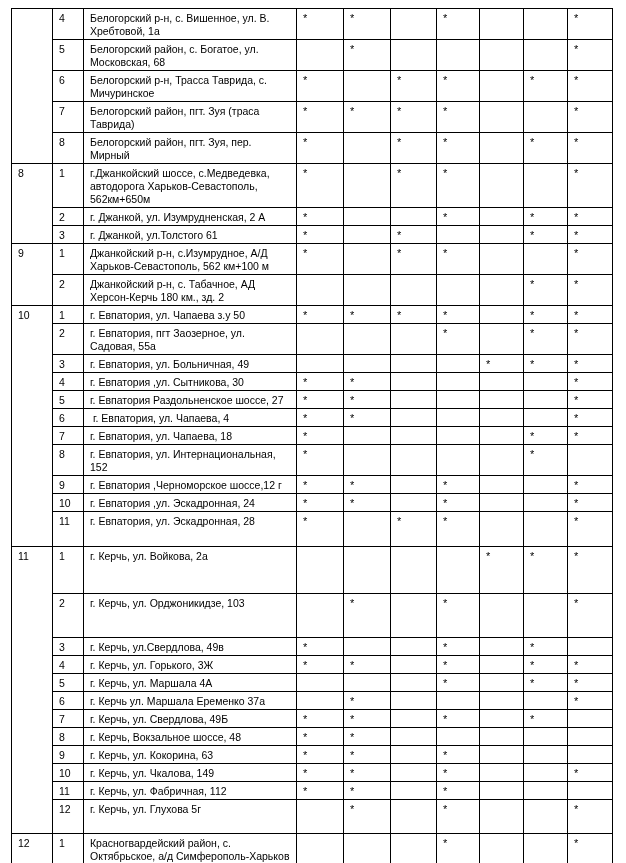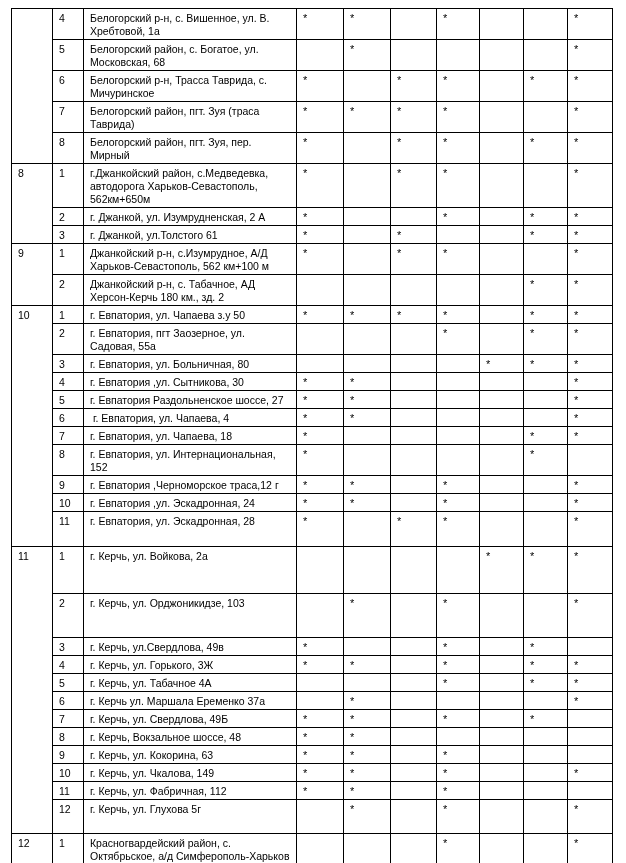--- a/index.html
+++ b/index.html
@@ -139,21 +139,21 @@
           <td class="mark">*</td>
           <td class="mark"></td>
           <td class="mark">*</td>
           <td class="mark">*</td>
         </tr>
       </tbody>
       <tbody>
         <tr data-rowid="s1-1">
           <td class="secnum" rowspan="3">8</td>
           <td class="rownum">1</td>
-          <td class="address">г.Джанкойский район, с.Медведевка, автодорога Харьков-Севастополь, 562км+650м</td>
+          <td class="address">г.Джанкойский шоссе, с.Медведевка, автодорога Харьков-Севастополь, 562км+650м</td>
           <td class="mark">*</td>
           <td class="mark"></td>
           <td class="mark">*</td>
           <td class="mark">*</td>
           <td class="mark"></td>
           <td class="mark"></td>
           <td class="mark">*</td>
         </tr>
         <tr data-rowid="s1-2">
           <td class="rownum">2</td>
@@ -222,21 +222,21 @@
           <td class="mark"></td>
           <td class="mark"></td>
           <td class="mark"></td>
           <td class="mark">*</td>
           <td class="mark"></td>
           <td class="mark">*</td>
           <td class="mark">*</td>
         </tr>
         <tr data-rowid="s3-3">
           <td class="rownum">3</td>
-          <td class="address">г. Евпатория, ул. Больничная, 80</td>
+          <td class="address">г. Евпатория, ул. Больничная, 49</td>
           <td class="mark"></td>
           <td class="mark"></td>
           <td class="mark"></td>
           <td class="mark"></td>
           <td class="mark">*</td>
           <td class="mark">*</td>
           <td class="mark">*</td>
         </tr>
         <tr data-rowid="s3-4">
           <td class="rownum">4</td>
@@ -288,21 +288,21 @@
           <td class="mark">*</td>
           <td class="mark"></td>
           <td class="mark"></td>
           <td class="mark"></td>
           <td class="mark"></td>
           <td class="mark">*</td>
           <td class="mark"></td>
         </tr>
         <tr data-rowid="s3-9">
           <td class="rownum">9</td>
-          <td class="address">г. Евпатория ,Черноморское траса,12 г</td>
+          <td class="address">г. Евпатория ,Черноморское шоссе,12 г</td>
           <td class="mark">*</td>
           <td class="mark">*</td>
           <td class="mark"></td>
           <td class="mark">*</td>
           <td class="mark"></td>
           <td class="mark"></td>
           <td class="mark">*</td>
         </tr>
         <tr data-rowid="s3-10">
           <td class="rownum">10</td>
@@ -368,21 +368,21 @@
           <td class="mark">*</td>
           <td class="mark">*</td>
           <td class="mark"></td>
           <td class="mark">*</td>
           <td class="mark"></td>
           <td class="mark">*</td>
           <td class="mark">*</td>
         </tr>
         <tr data-rowid="s4-5">
           <td class="rownum">5</td>
-          <td class="address">г. Керчь, ул. Табачное 4А</td>
+          <td class="address">г. Керчь, ул. Маршала 4А</td>
           <td class="mark"></td>
           <td class="mark"></td>
           <td class="mark"></td>
           <td class="mark">*</td>
           <td class="mark"></td>
           <td class="mark">*</td>
           <td class="mark">*</td>
         </tr>
         <tr data-rowid="s4-6">
           <td class="rownum">6</td>

